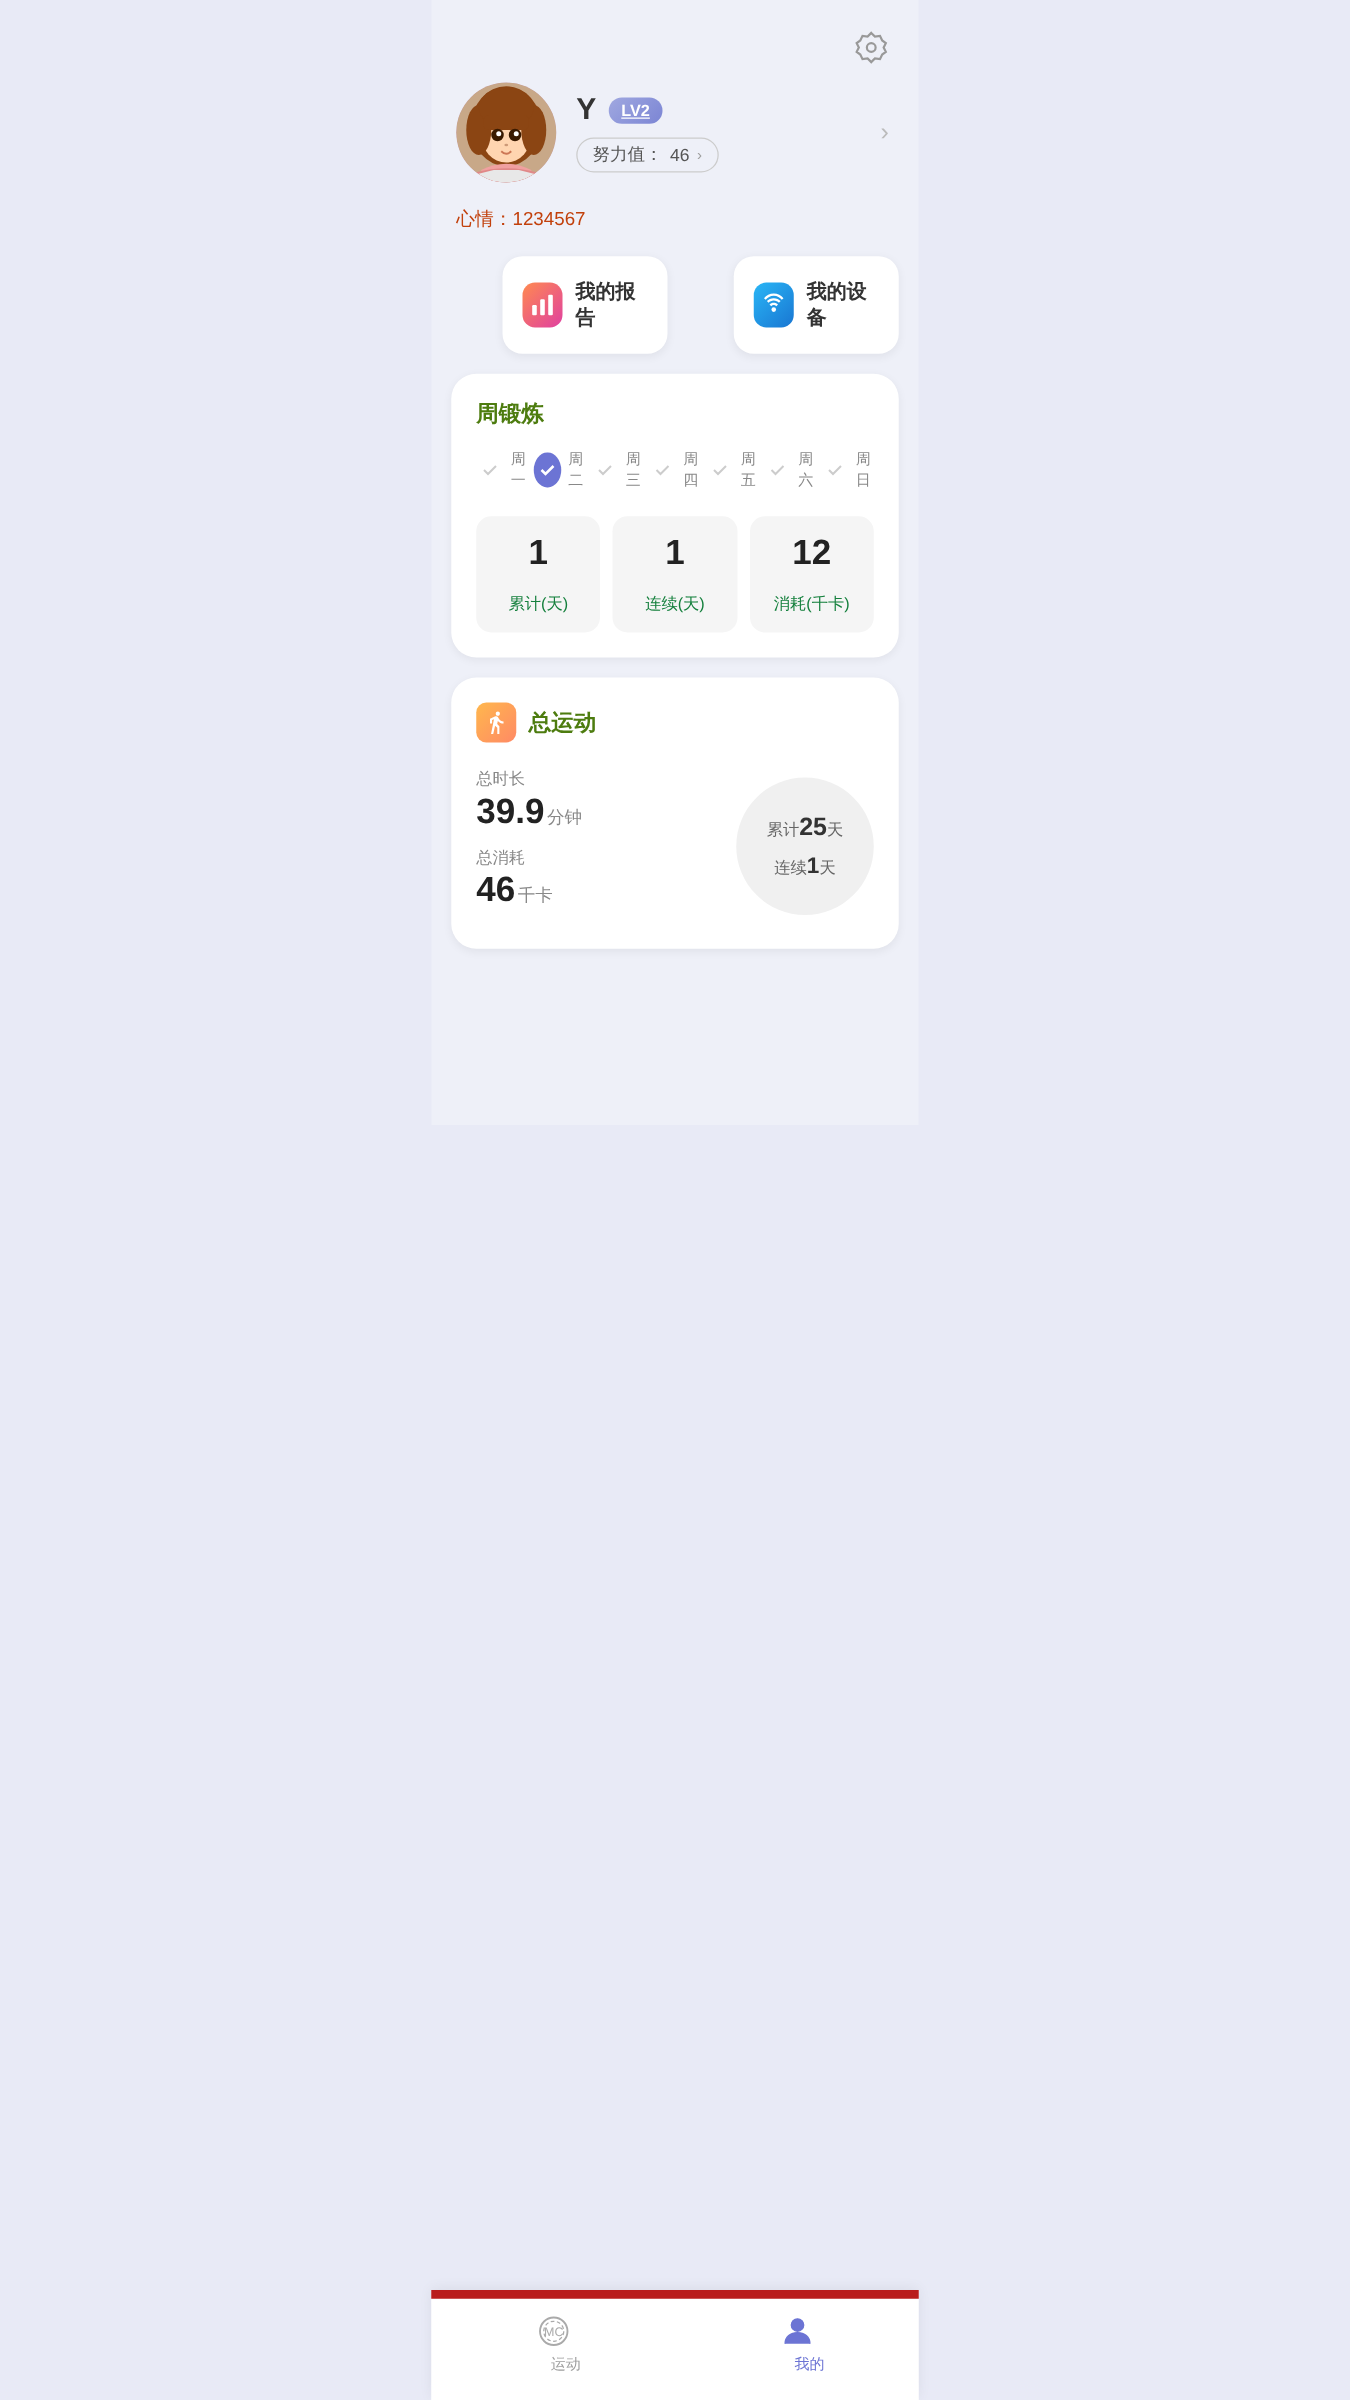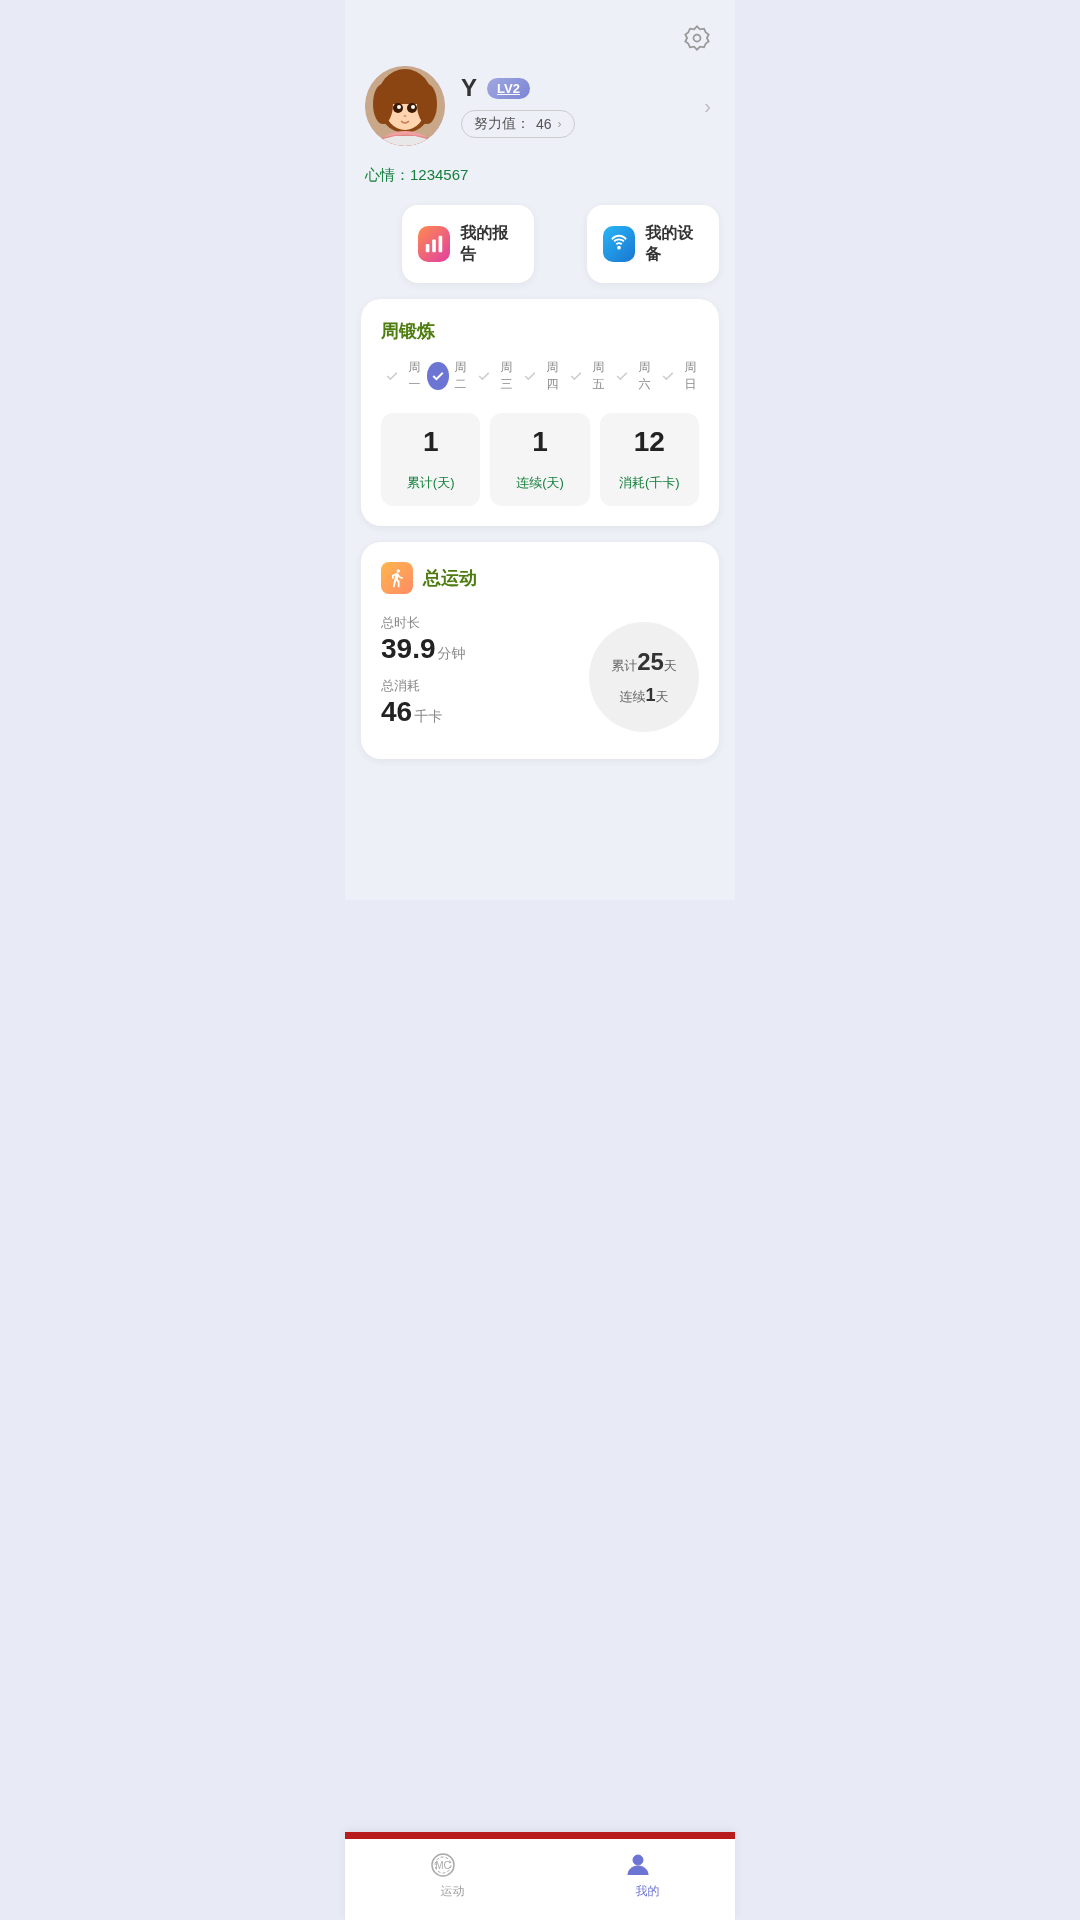--- a/index.html
+++ b/index.html
@@ -109,21 +109,21 @@
 
     .profile-chevron {
       color: #bbb;
       font-size: 20px;
       padding: 0 4px;
     }
 
     .mood-text {
       padding: 0 20px 20px;
       font-size: 15px;
-      color: #15803d;
+      color: #c2410c;
     }
 
     
     .quick-cards {
       display: flex;
       gap: 12px;
       padding: 0 16px 16px;
     }
 
     .quick-card {
@@ -317,21 +317,21 @@
       margin-left: 10px;
     }
 
     .circular-badge-text {
       font-size: 13px;
       color: #666;
       line-height: 1.6;
     }
 
     .circular-badge-text .highlight {
-      font-size: 24px;
+      font-size: 20px;
       font-weight: 800;
       color: #333;
     }
 
     
     .bottom-nav {
       position: fixed;
       bottom: 0;
       left: 50%;
       transform: translateX(-50%);

